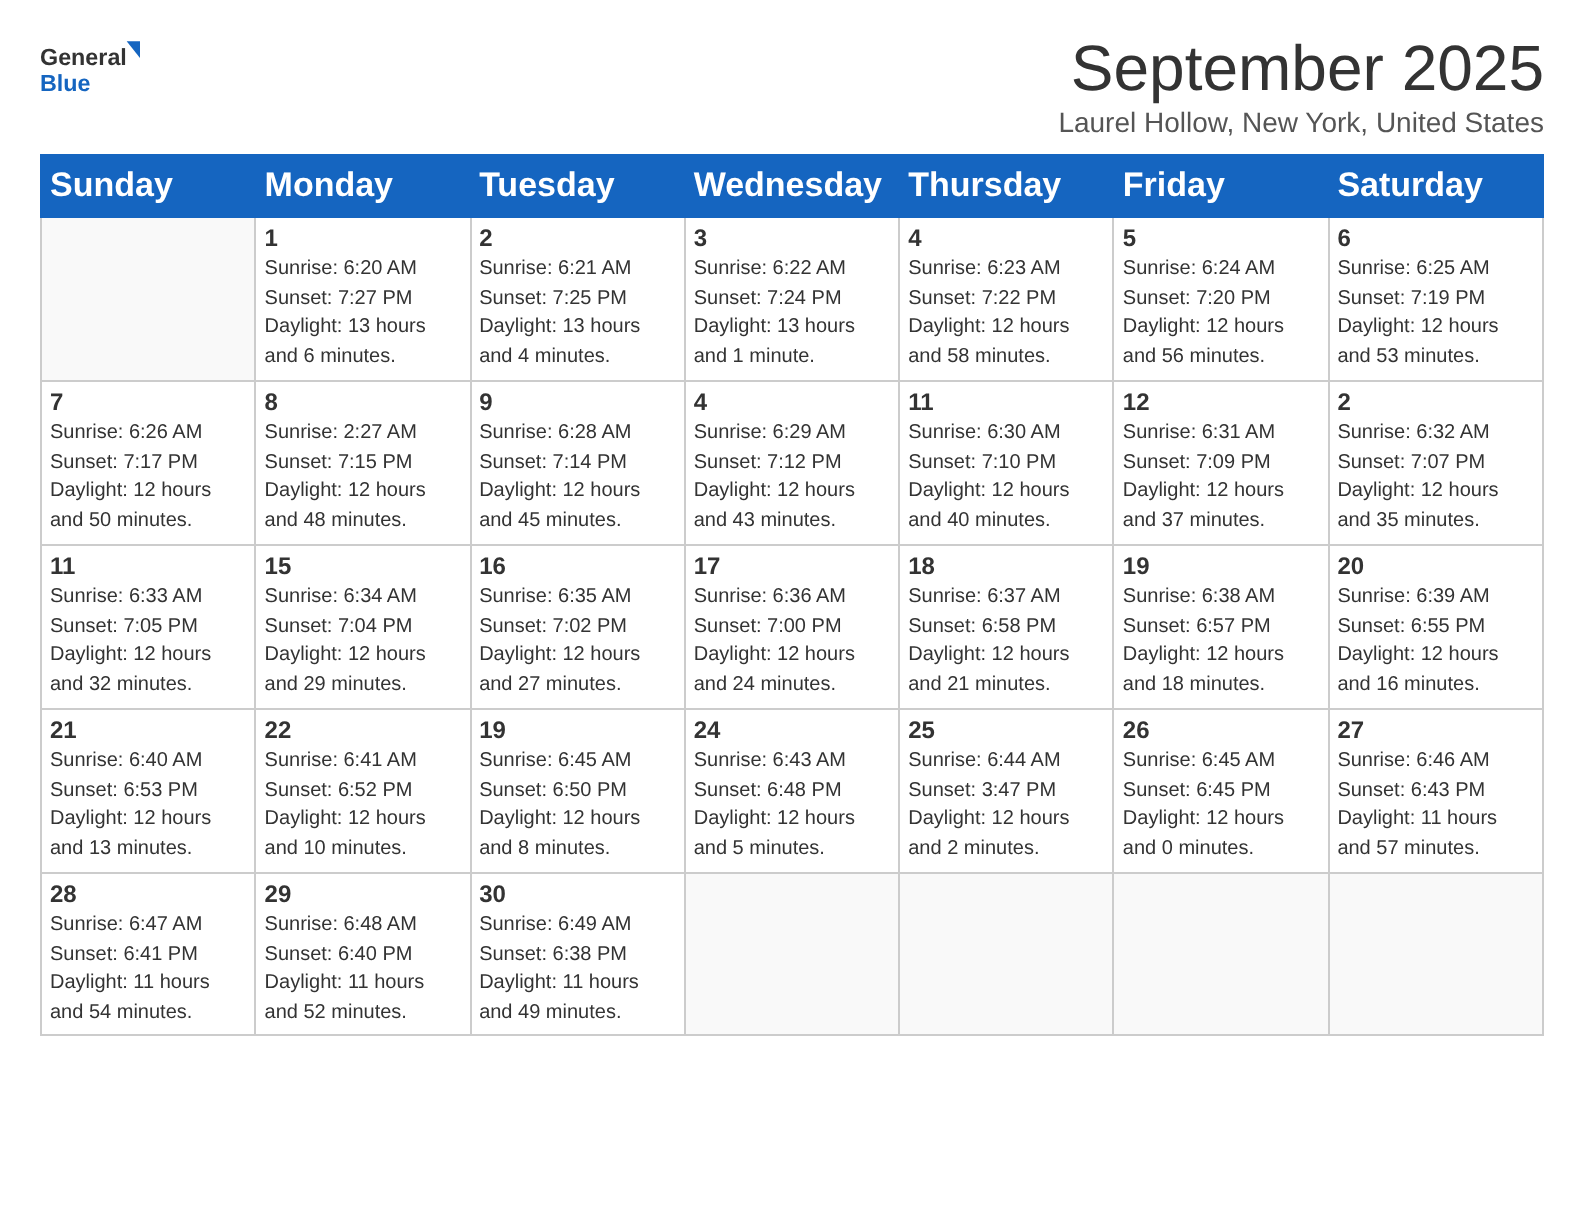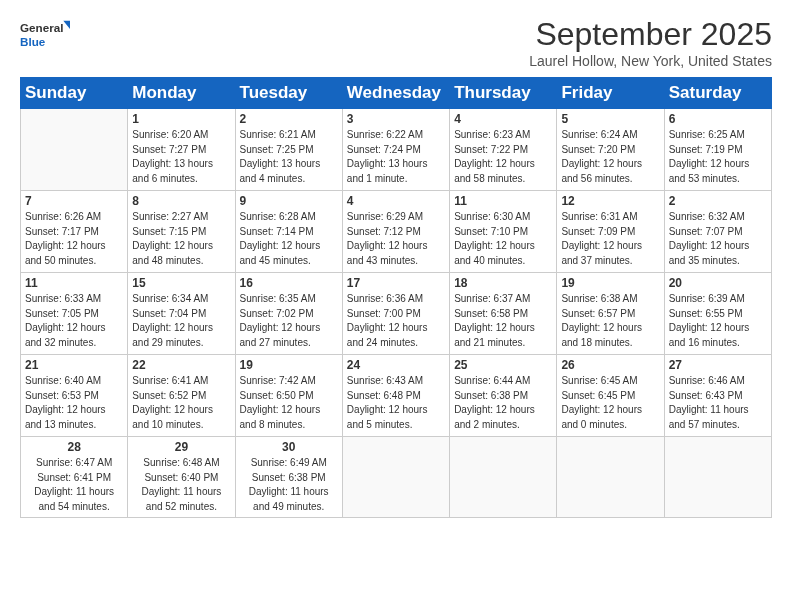--- a/index.html
+++ b/index.html
@@ -72,21 +72,20 @@
       font-weight: bold;
       margin-bottom: 2px;
     }
     .day-detail {
       font-size: 10px;
       line-height: 1.45;
       color: #333;
     }
     .calendar tr:last-child td {
       height: 72px;
-      text-align: center;
     }
   </style>
 </head>
 <body>
 
 <div class="page">
   <div class="header">
     <div class="logo">
   <svg width="50" height="36" viewBox="0 0 60 36">
     <text x="0" y="16" font-size="14" font-weight="bold" font-family="Arial,sans-serif" fill="#333">General</text>
@@ -270,36 +269,36 @@
           </td>
           <td>
             <div class="day-num">22</div>
             <div class="day-detail">Sunrise: 6:41 AM
 Sunset: 6:52 PM
 Daylight: 12 hours
 and 10 minutes.</div>
           </td>
           <td>
             <div class="day-num">19</div>
-            <div class="day-detail">Sunrise: 7:42 AM
+            <div class="day-detail">Sunrise: 6:45 AM
 Sunset: 6:50 PM
 Daylight: 12 hours
 and 8 minutes.</div>
           </td>
           <td>
             <div class="day-num">24</div>
             <div class="day-detail">Sunrise: 6:43 AM
 Sunset: 6:48 PM
 Daylight: 12 hours
 and 5 minutes.</div>
           </td>
           <td>
             <div class="day-num">25</div>
             <div class="day-detail">Sunrise: 6:44 AM
-Sunset: 6:38 PM
+Sunset: 3:47 PM
 Daylight: 12 hours
 and 2 minutes.</div>
           </td>
           <td>
             <div class="day-num">26</div>
             <div class="day-detail">Sunrise: 6:45 AM
 Sunset: 6:45 PM
 Daylight: 12 hours
 and 0 minutes.</div>
           </td>

